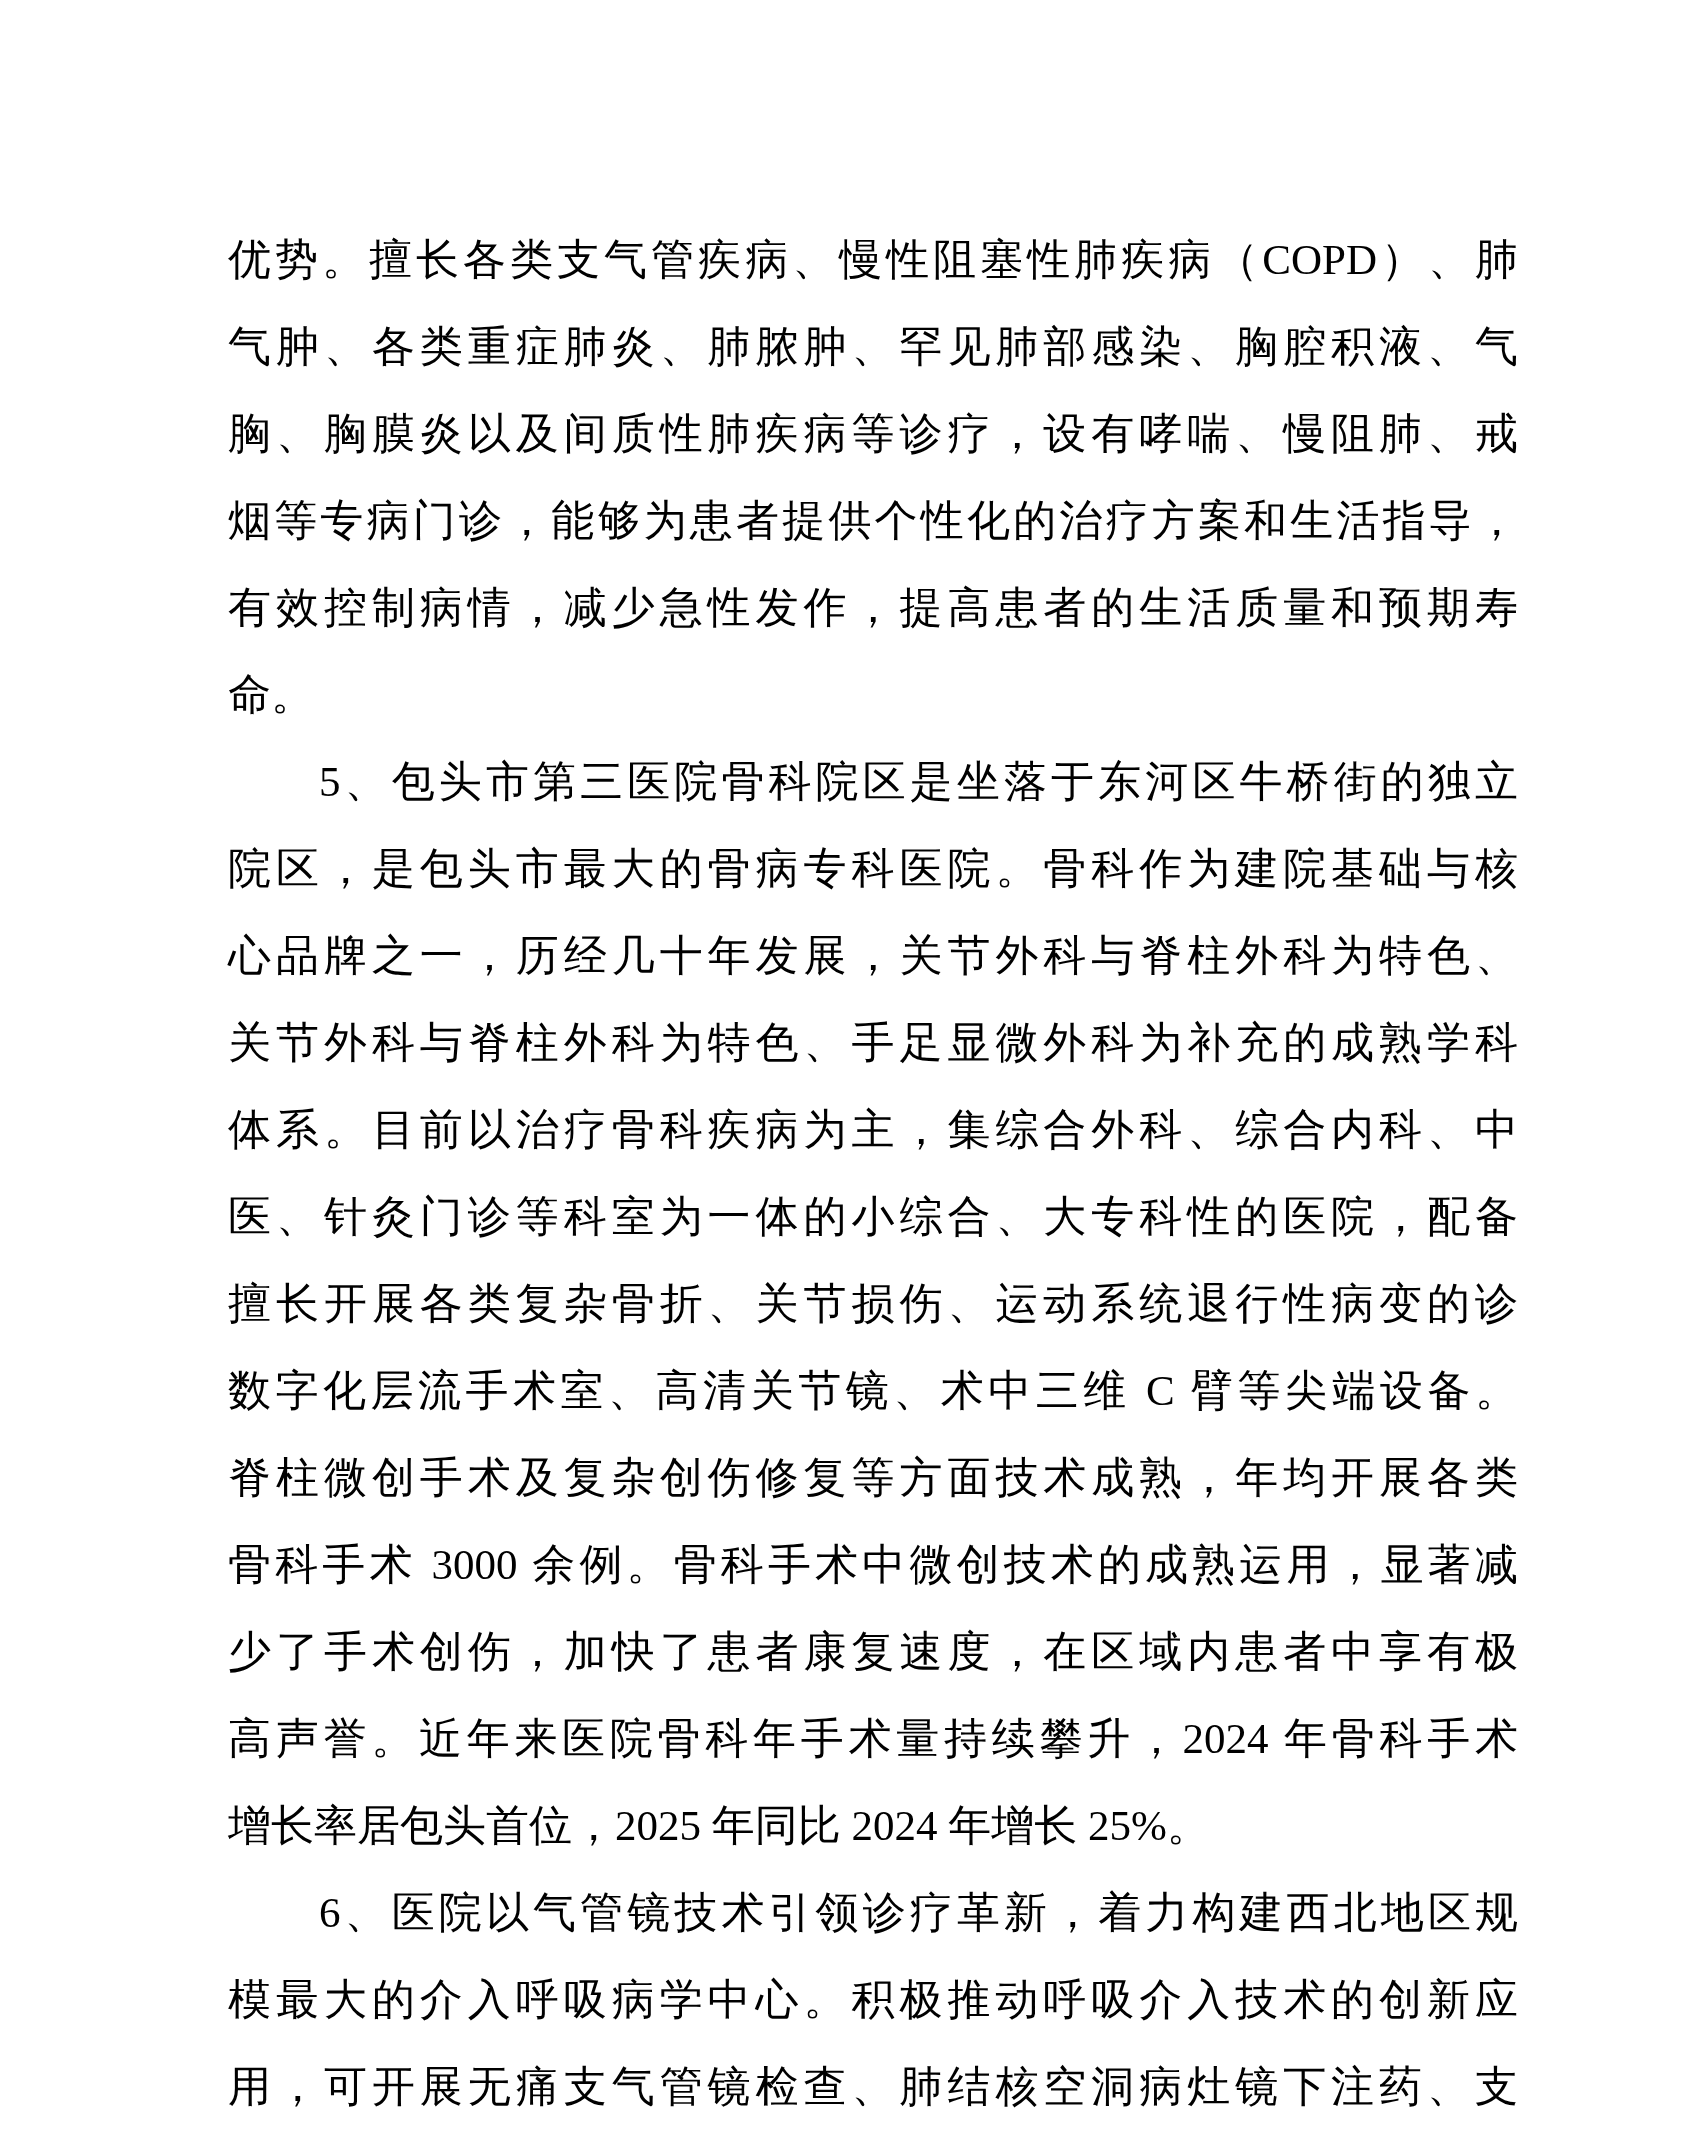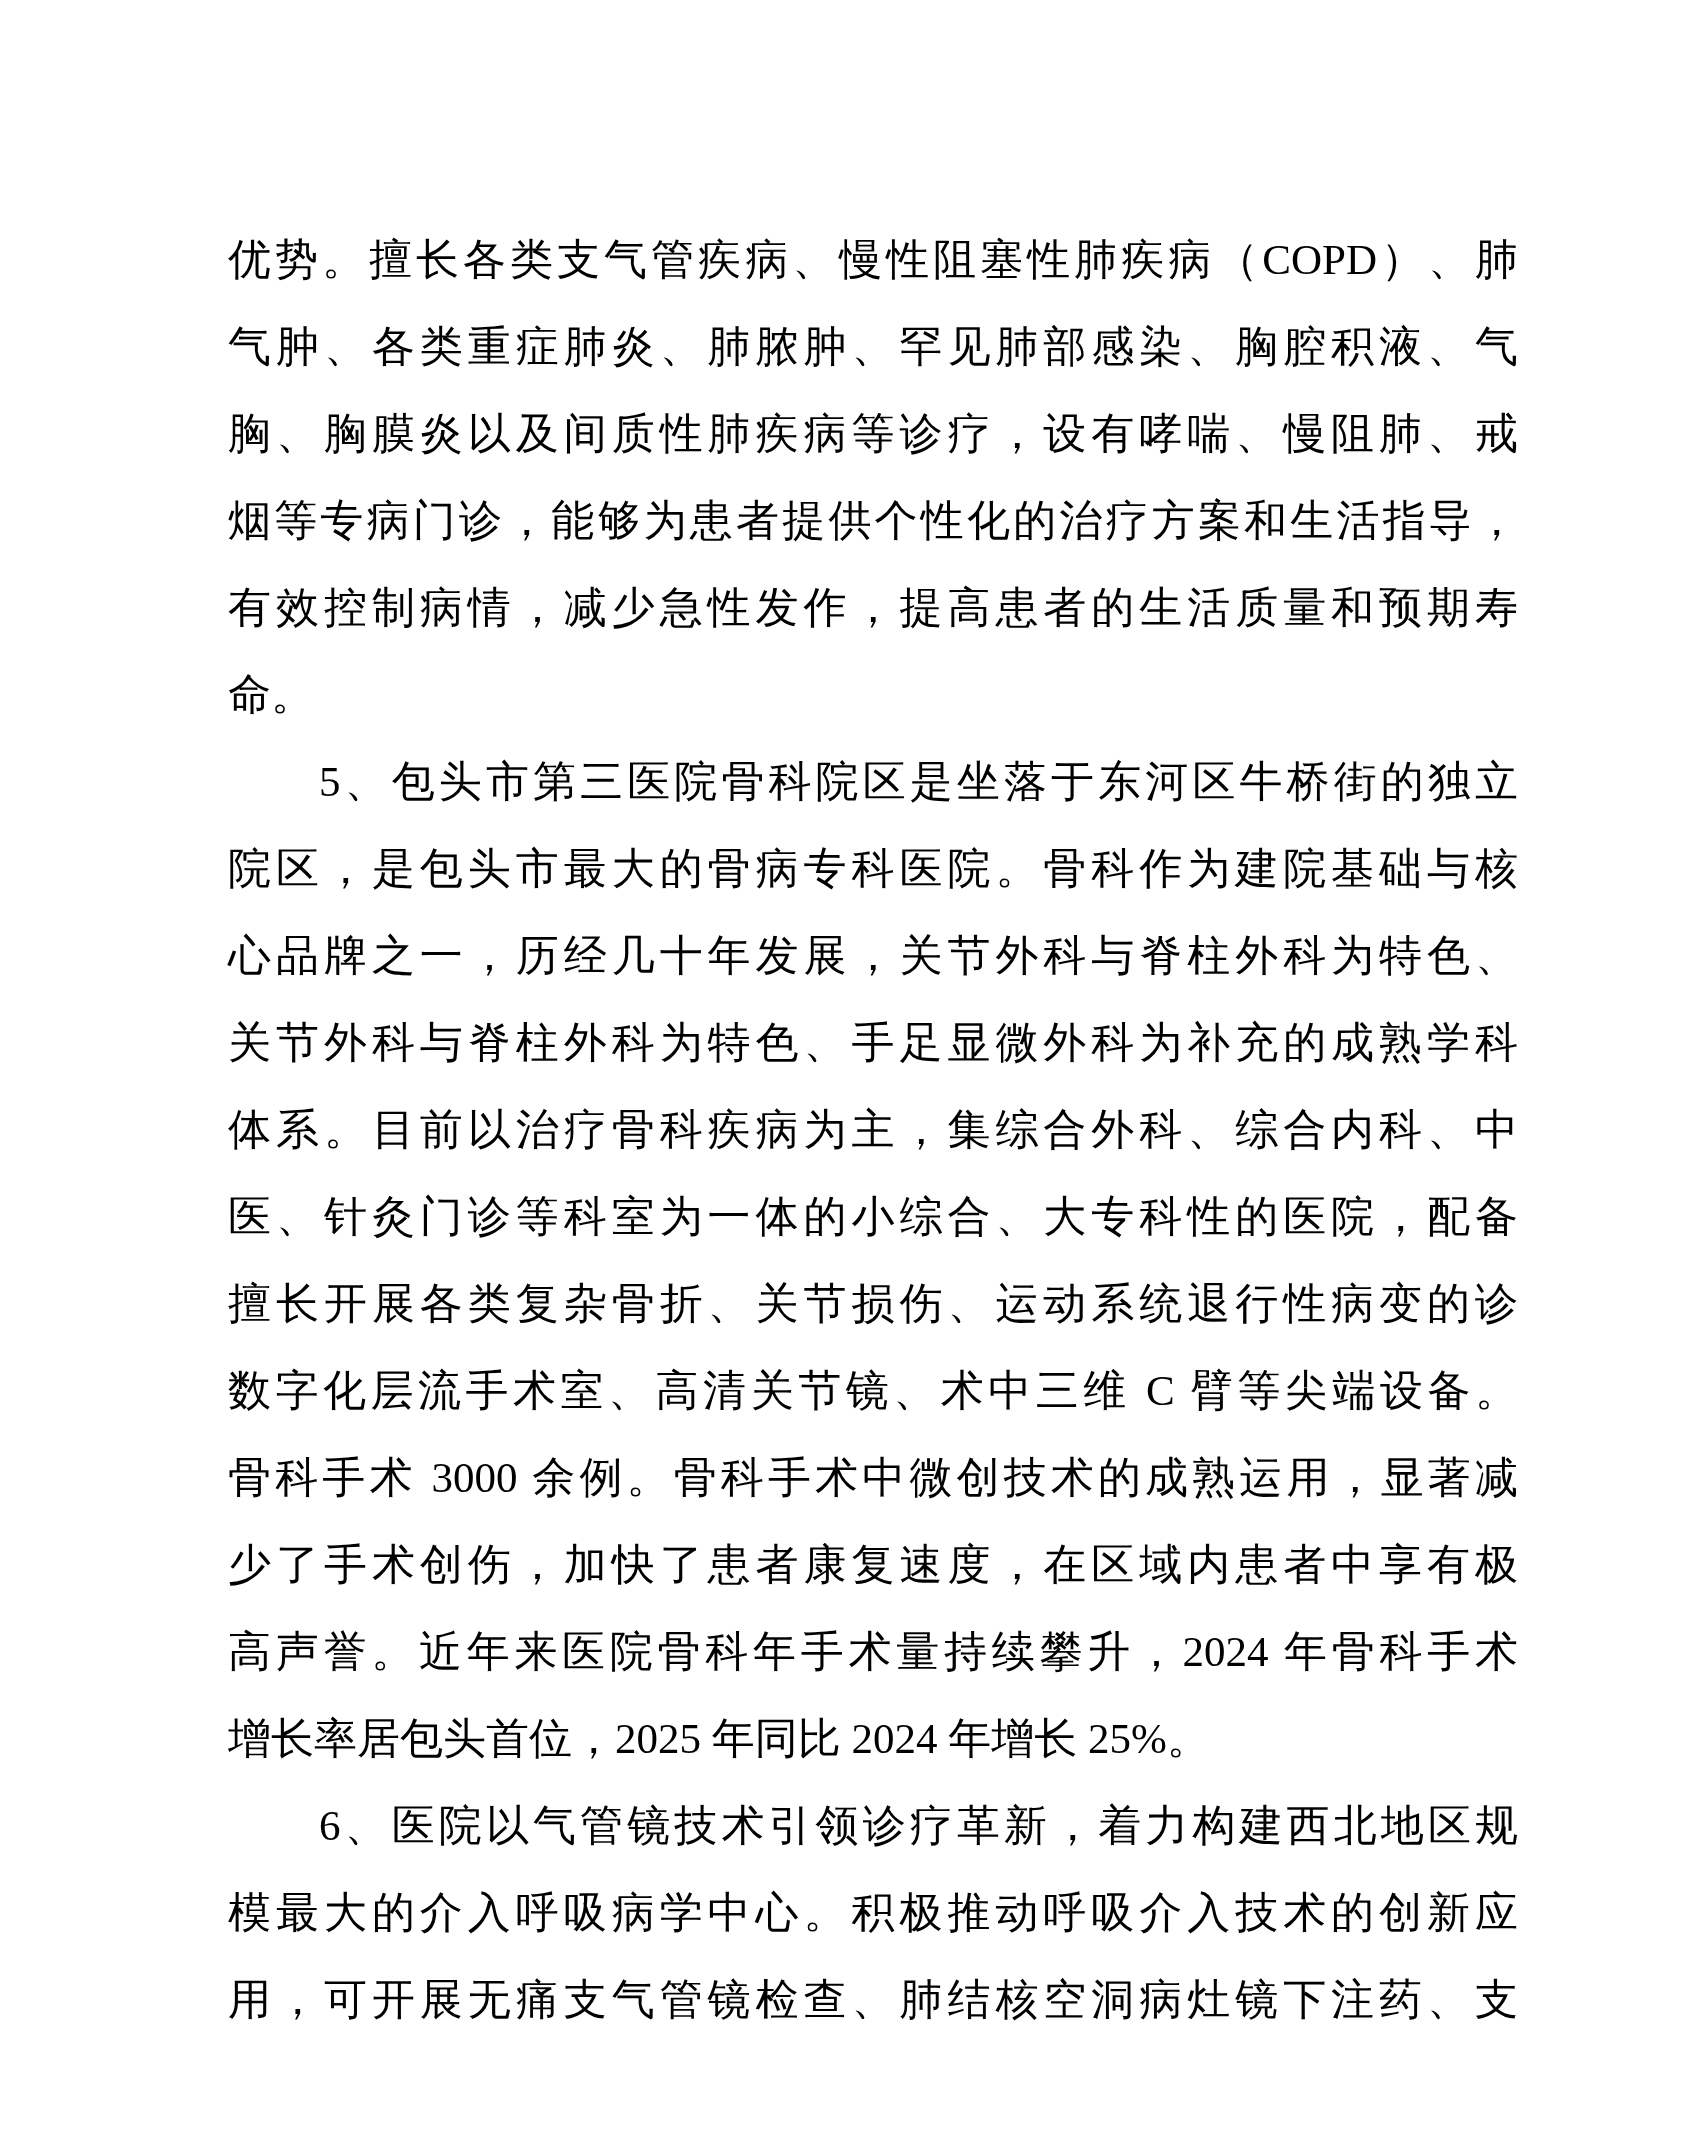--- a/index.html
+++ b/index.html
@@ -58,20 +58,21 @@
     <div class="line">有效控制病情，减少急性发作，提高患者的生活质量和预期寿</div>
     <div class="line end">命。</div>
     <div class="line indent">5、包头市第三医院骨科院区是坐落于东河区牛桥街的独立</div>
     <div class="line">院区，是包头市最大的骨病专科医院。骨科作为建院基础与核</div>
     <div class="line">心品牌之一，历经几十年发展，关节外科与脊柱外科为特色、</div>
     <div class="line">关节外科与脊柱外科为特色、手足显微外科为补充的成熟学科</div>
     <div class="line">体系。目前以治疗骨科疾病为主，集综合外科、综合内科、中</div>
     <div class="line">医、针灸门诊等科室为一体的小综合、大专科性的医院，配备</div>
     <div class="line">擅长开展各类复杂骨折、关节损伤、运动系统退行性病变的诊</div>
     <div class="line">数字化层流手术室、高清关节镜、术中三维 C 臂等尖端设备。</div>
+    <div class="line">脊柱微创手术及复杂创伤修复等方面技术成熟，年均开展各类</div>
     <div class="line">骨科手术 3000 余例。骨科手术中微创技术的成熟运用，显著减</div>
     <div class="line">少了手术创伤，加快了患者康复速度，在区域内患者中享有极</div>
     <div class="line">高声誉。近年来医院骨科年手术量持续攀升，2024 年骨科手术</div>
     <div class="line end">增长率居包头首位，2025 年同比 2024 年增长 25%。</div>
     <div class="line indent">6、医院以气管镜技术引领诊疗革新，着力构建西北地区规</div>
     <div class="line">模最大的介入呼吸病学中心。积极推动呼吸介入技术的创新应</div>
     <div class="line">用，可开展无痛支气管镜检查、肺结核空洞病灶镜下注药、支</div>
   </div>
 
 </div>

